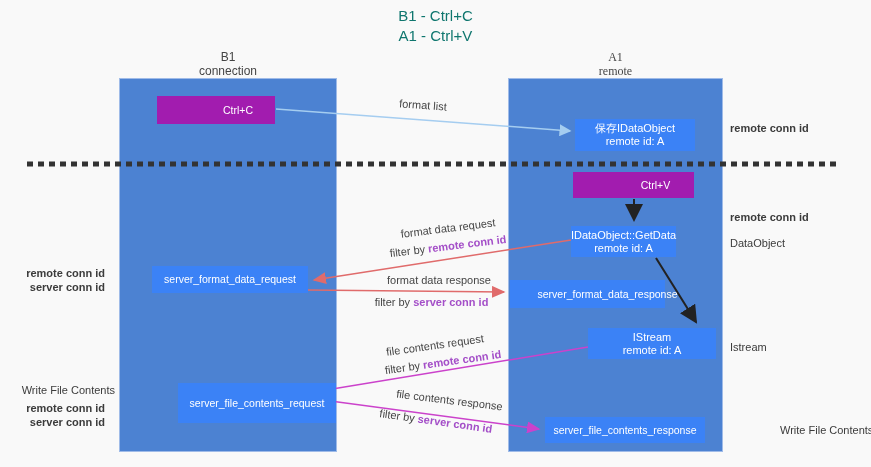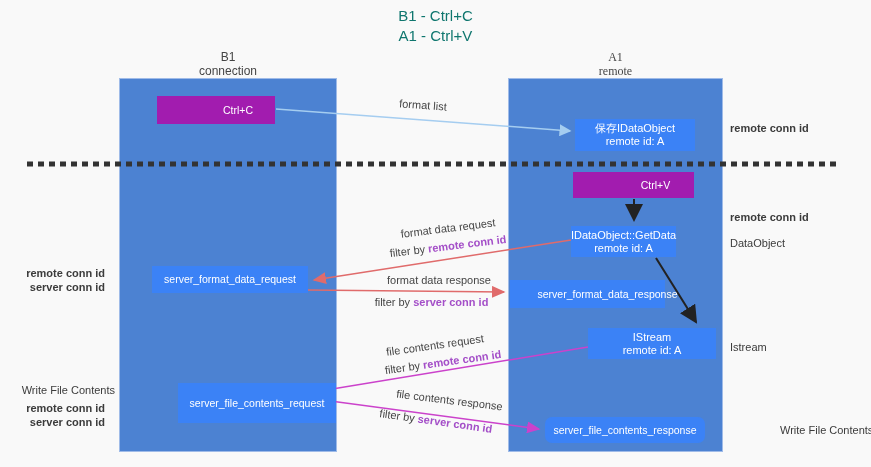--- a/index.html
+++ b/index.html
@@ -120,21 +120,21 @@
 
 <div class="node orange" style="left:588px;top:328px;width:128px;height:31px;font-size:11px;">
   <span>IStream</span>
   <span>remote id: A</span>
 </div>
 
 <div class="node orange" style="left:134px;top:383px;width:158px;height:40px;margin-left:44px;">
   <span>server_file_contents_request</span>
 </div>
 
-<div class="node orange" style="left:545px;top:417px;width:160px;height:26px;border-radius:7px;">
+<div class="node orange" style="left:545px;top:417px;width:160px;height:26px;">
   <span>server_file_contents_response</span>
 </div>
 
 <div class="edge-label r4" style="left:363px;top:99px;width:120px;">format list</div>
 
 <div class="edge-label rm7" style="left:388px;top:222px;width:120px;">format data request</div>
 <div class="edge-label rm7" style="left:386px;top:240px;width:124px;">
   <span>filter by</span>
   <span class="purple">remote conn id</span>
 </div>

